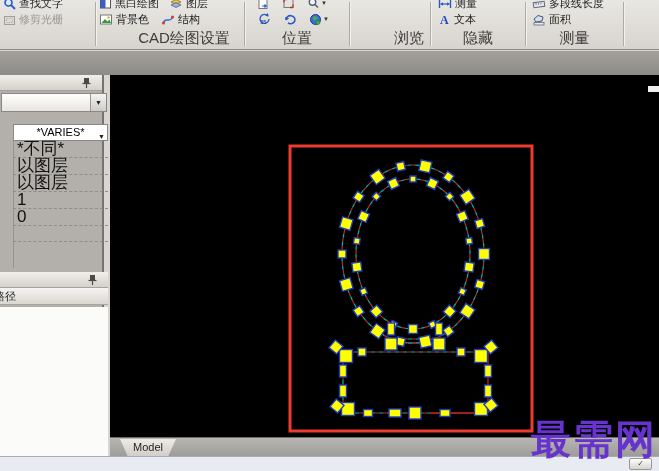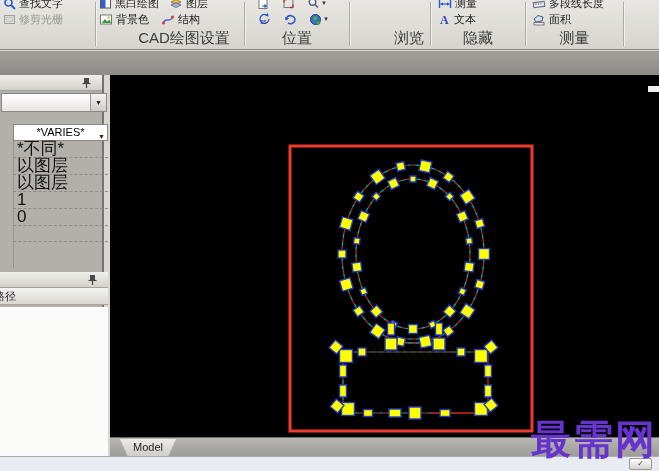--- a/index.html
+++ b/index.html
@@ -8,21 +8,21 @@
 
   
   .ribbon { position:absolute; left:0; top:0; width:659px; height:50px;
             background:linear-gradient(#e9e7e3,#d7d4cf); border-bottom:1px solid #8e8c88; overflow:hidden; }
   .rgroup { position:absolute; top:0; height:50px; }
   .rgroup-label { position:absolute; bottom:2px; left:0; right:0; text-align:center;
                   font-size:15px; color:#3c3c3c; white-space:nowrap; }
   .rdivider { position:absolute; top:2px; width:1px; height:44px; background:#aeaba6; box-shadow:1px 0 0 #f2f1ee; }
   .rbtn { display:flex; align-items:center; gap:3px; font-size:11px; color:#1b1b1b;
           white-space:nowrap; height:15px; cursor:default; }
-  .rbtn.disabled { color:#9b9994; }
+  .rbtn.disabled { color:#9b9994;align-items:flex-end; }
   .rrow1 { position:absolute; top:-4px; left:3px; right:0; }
   .rrow2 { position:absolute; top:12px; left:3px; right:0; }
   .icon { display:inline-block; flex:none; }
   .iconbtn { display:inline-flex; align-items:center; height:14px; margin-right:4px; }
   .dd-arrow { font-size:6px; color:#333; margin-left:1px; }
 
   
   .gapbar { position:absolute; left:0; top:51px; width:659px; height:24px;
             background:linear-gradient(#a3a09c,#8d8b87); }
 

